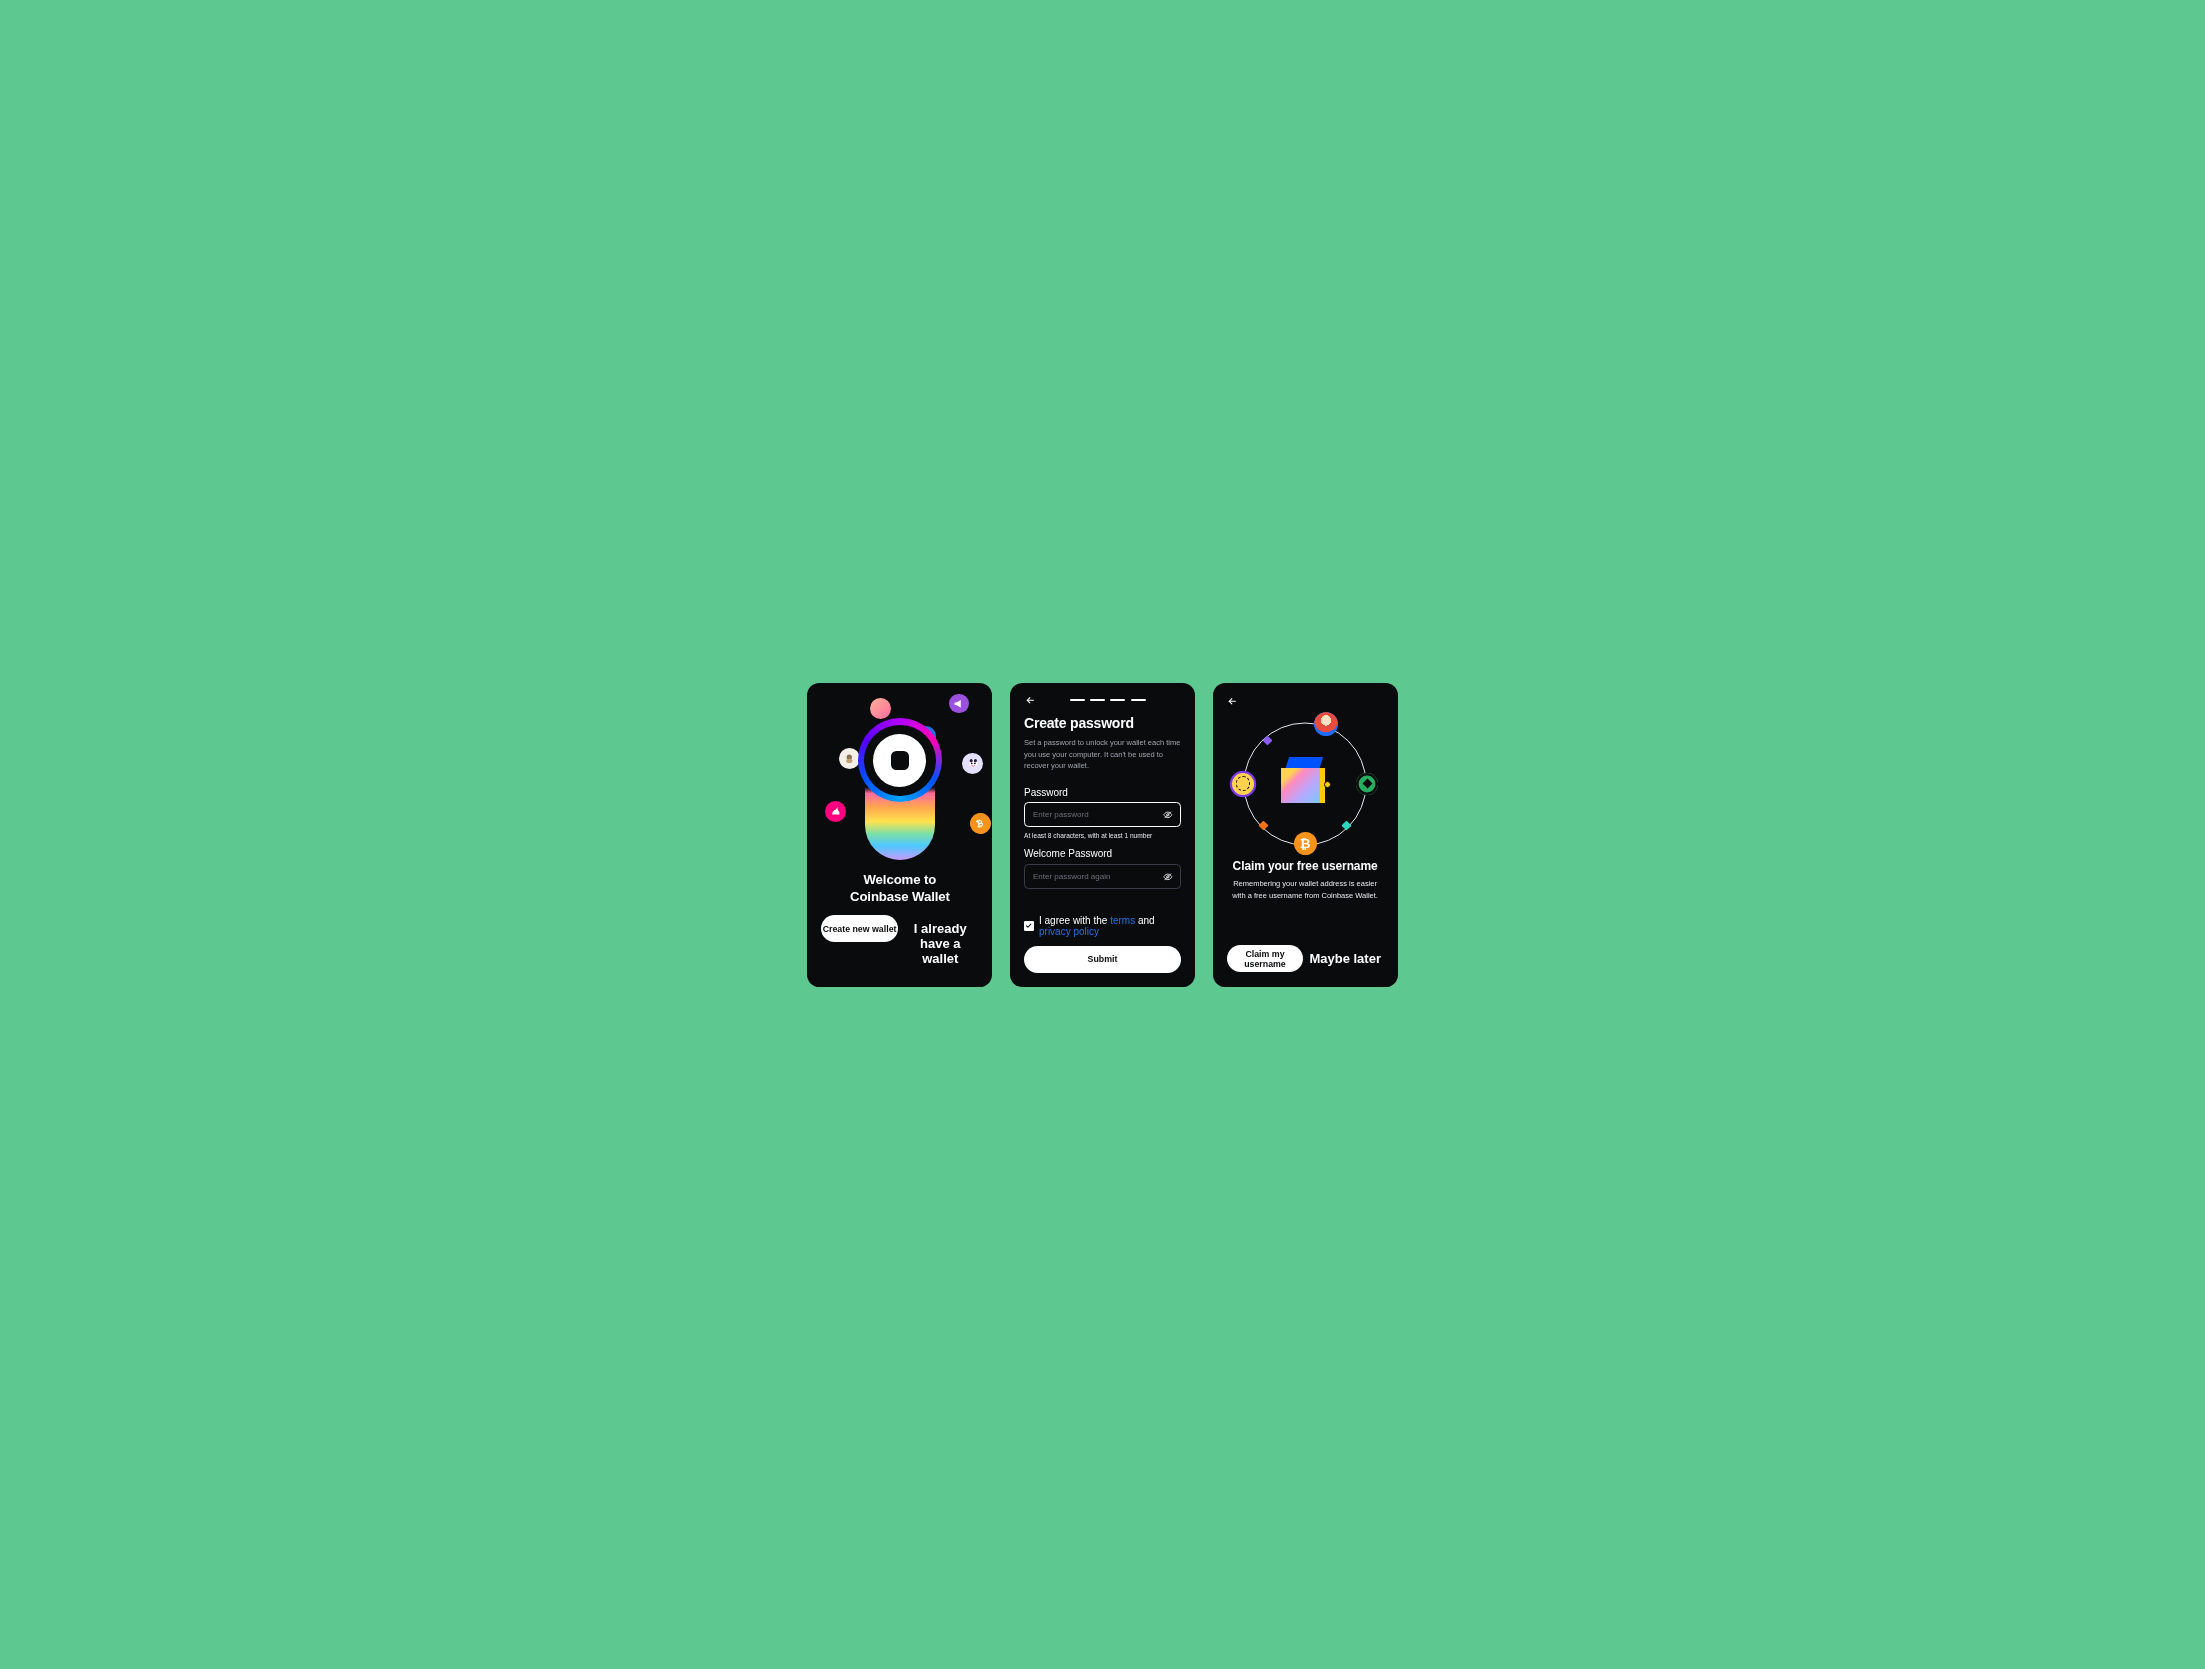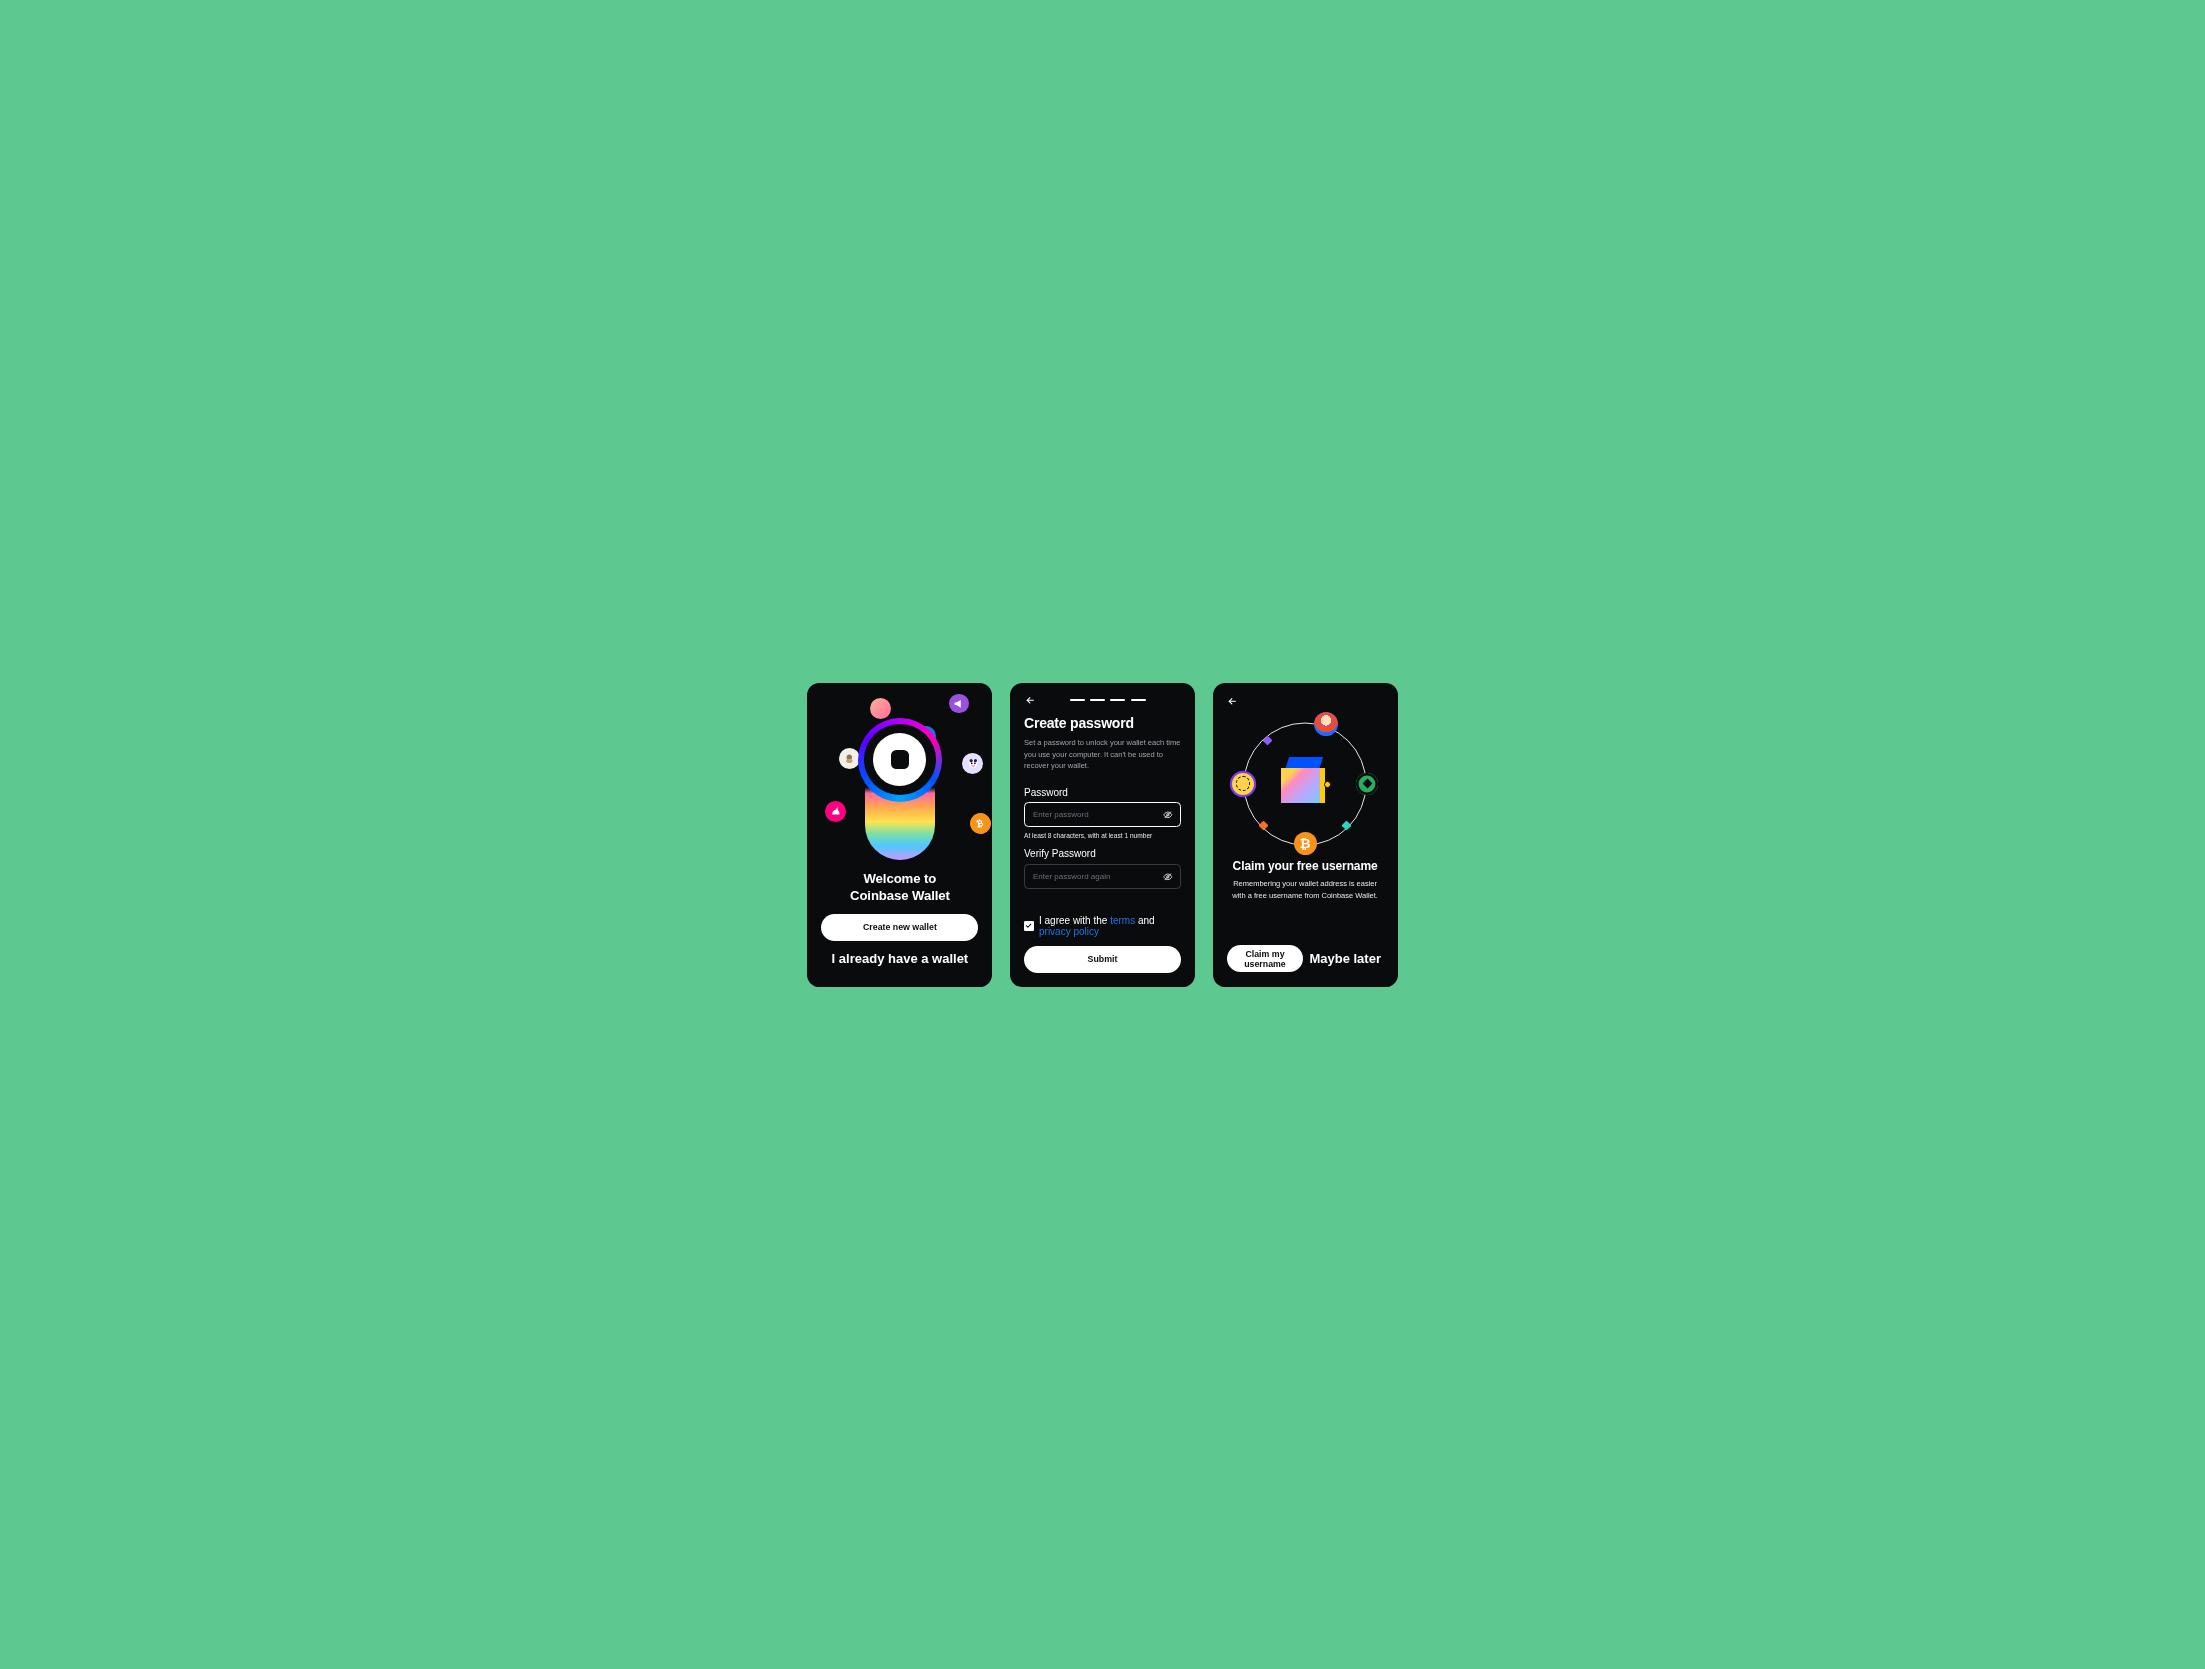--- a/index.html
+++ b/index.html
@@ -88,21 +88,21 @@
   .btn-primary {
     background:#fff; color:#0A0B0D; border:none; border-radius:26.5px;
     height:27px; font-size:8.8px; font-weight:600; width:100%;
     cursor:pointer; display:flex; align-items:center; justify-content:center;
   }
   .btn-ghost {
     background:transparent; color:#fff; border:none;
     font-size:13px; font-weight:600; width:100%;
     cursor:pointer; padding:6.2px 0;
   }
-  .s1-actions { display:flex; flex-direction:column; gap:4.4px; margin-top:9.7px; }
+  .s1-actions { display:flex; flex-direction:row; gap:4.4px; margin-top:9.7px; }
 
   
   .topbar { display:flex; align-items:center; gap:10.6px; height:10.6px; margin-bottom:9.7px; }
   .back-btn {
     background:none; border:none; color:#fff; cursor:pointer;
     width:12.3px; height:12.3px; display:flex; align-items:center; justify-content:center;
   }
   .progress {
     flex:1; display:flex; gap:5.3px; justify-content:center; padding-right: 12.3px;
   }
@@ -276,21 +276,21 @@
               <path d="M2 12s3.5-7 10-7 10 7 10 7-3.5 7-10 7S2 12 2 12z"></path>
               <circle cx="12" cy="12" r="3"></circle>
               <path d="M4 20 20 4"></path>
             </svg>
         </button>
       </div>
       <div class="field-hint">At least 8 characters, with at least 1 number</div>
     </div>
 
     <div class="field">
-      <label class="field-label">Verify Password</label>
+      <label class="field-label">Welcome Password</label>
       <div class="input-wrap">
         <input type="password" placeholder="Enter password again" style="">
         <button class="eye-btn">
           <svg viewBox="0 0 24 24" width="9.7" height="9.7" fill="none" stroke="#fff" stroke-width="2">
               <path d="M2 12s3.5-7 10-7 10 7 10 7-3.5 7-10 7S2 12 2 12z"></path>
               <circle cx="12" cy="12" r="3"></circle>
               <path d="M4 20 20 4"></path>
             </svg>
         </button>
       </div>

